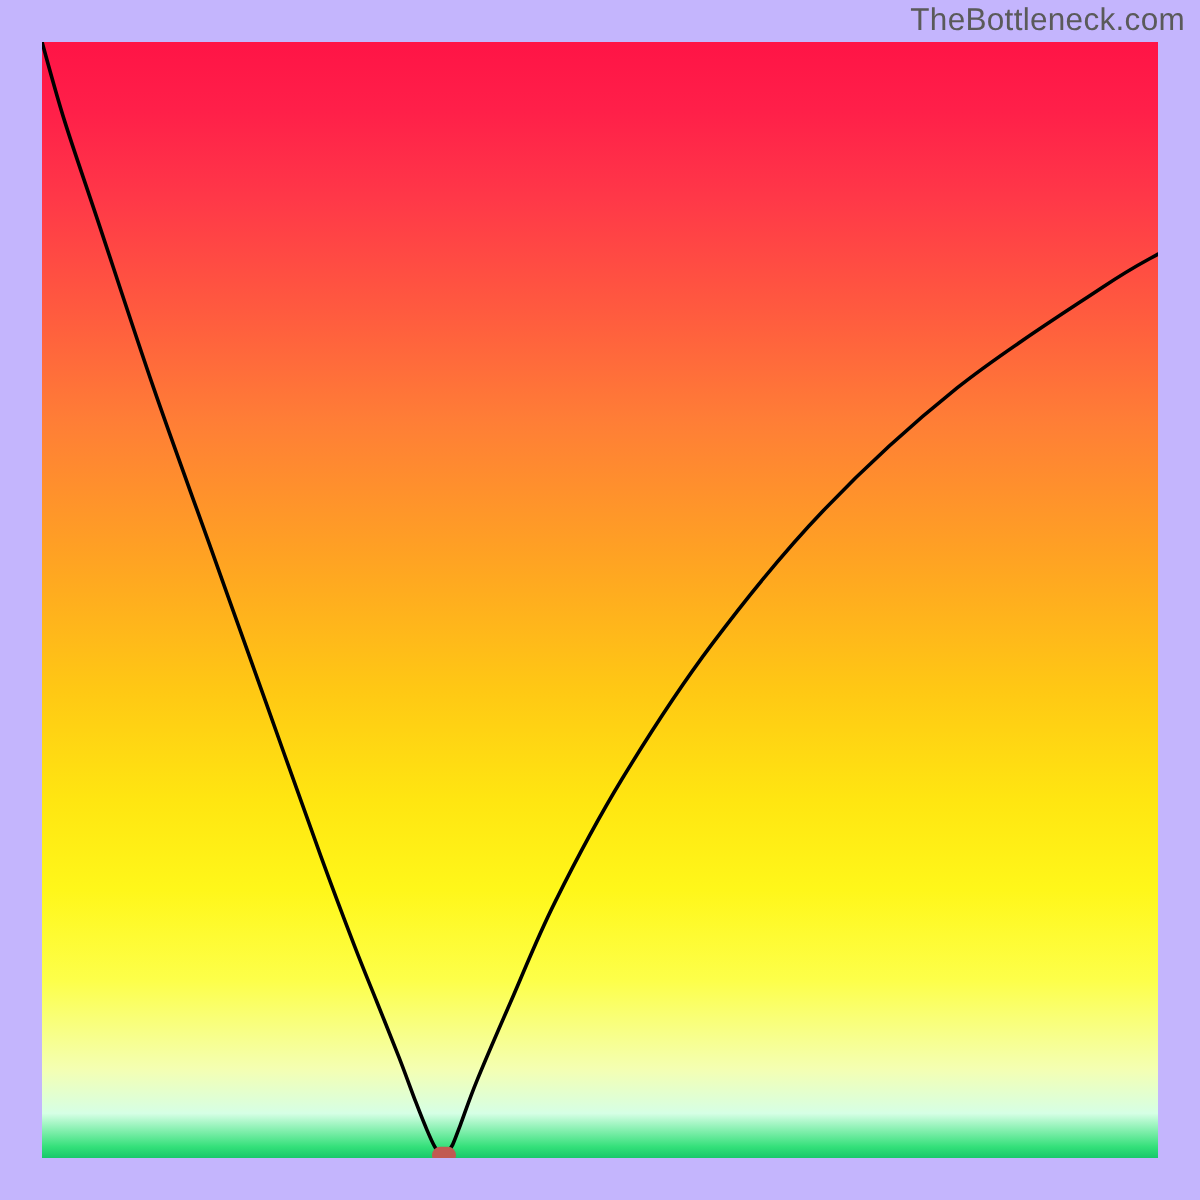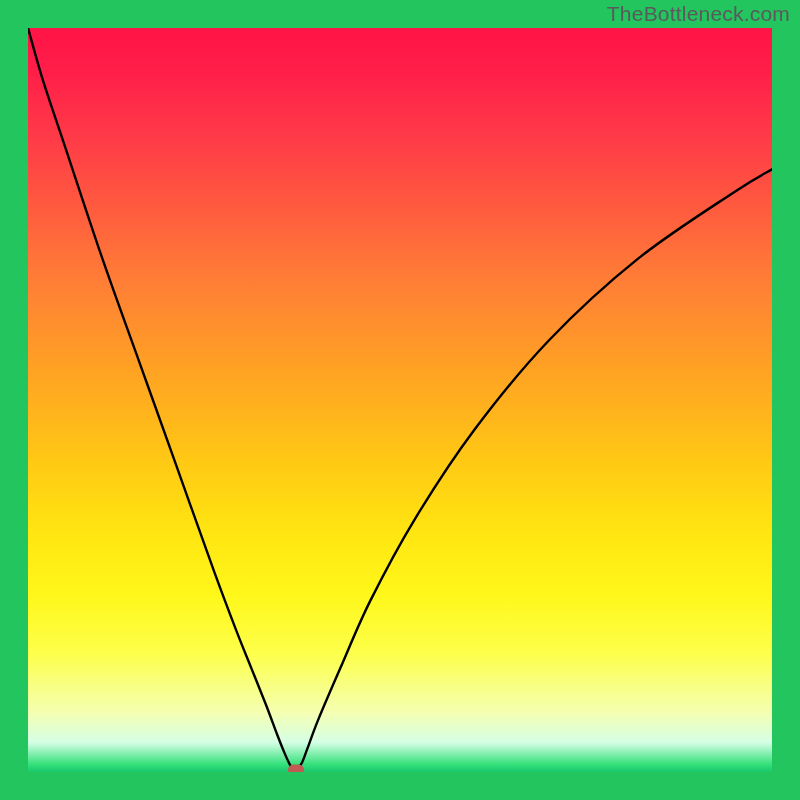--- a/index.html
+++ b/index.html
@@ -8,21 +8,21 @@
     width: 800px;
     height: 800px;
     background: #000;
     font-family: Arial, Helvetica, sans-serif;
     overflow: hidden;
   }
   .frame {
     position: relative;
     width: 800px;
     height: 800px;
-    background: #22c55e;
+    background: #c4b5fd;
   }
   .watermark {
     position: absolute;
     top: 2px;
     right: 10px;
     color: #5a5a5a;
     font-size: 21px;
     font-weight: 400;
     letter-spacing: 0.2px;
     z-index: 20;

